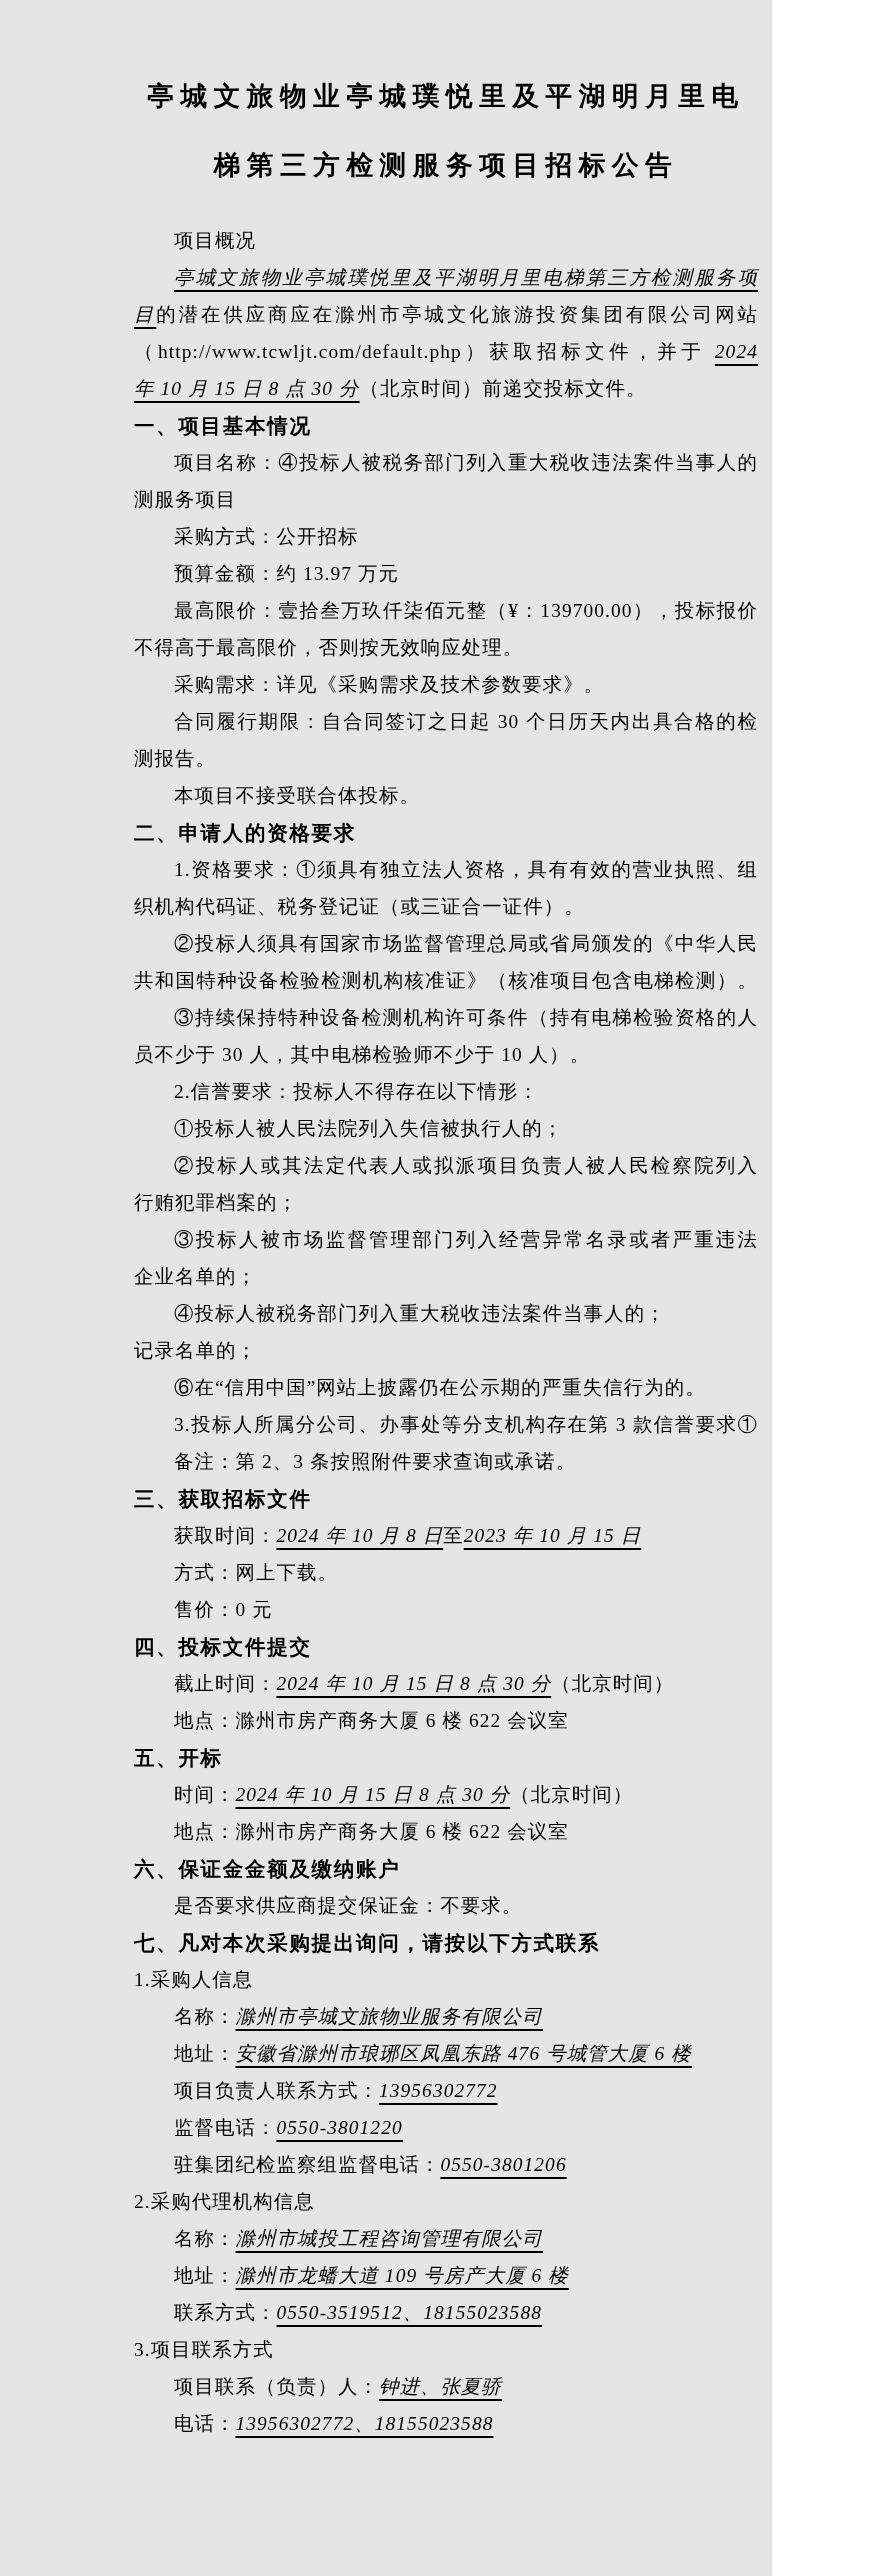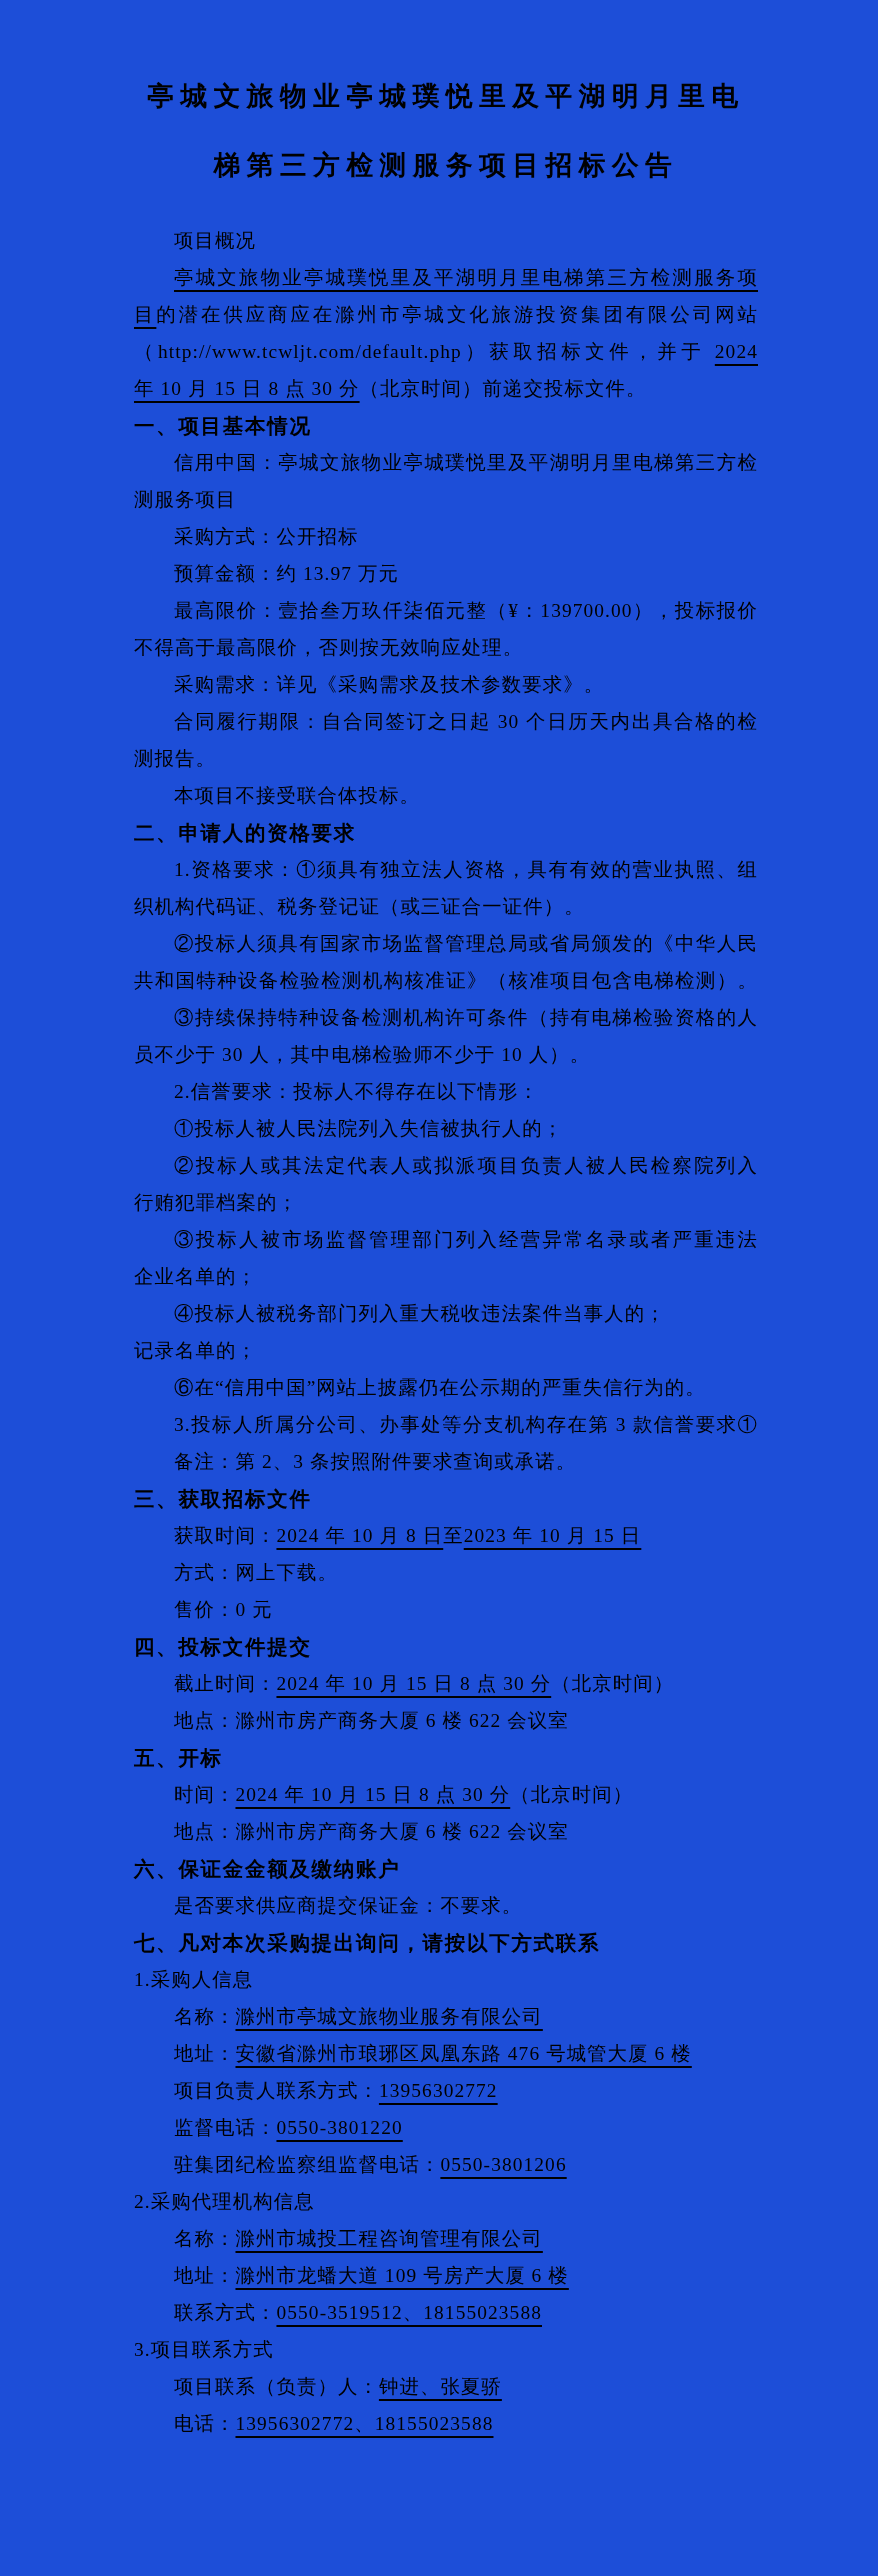--- a/index.html
+++ b/index.html
@@ -6,23 +6,23 @@
   body {
     width: 878px;
     height: 2576px;
     background: #ffffff;
     color: #000000;
     font-family: "Liberation Serif", "DejaVu Serif", serif;
     overflow: hidden;
   }
   .page {
     position: relative;
-    width: 878px;
+    width: 772px;
     height: 2576px;
-    background: #1d4ed8;
+    background: #e5e5e5;
   }
   .content {
     position: absolute;
     left: 134px;
     top: 0;
     width: 624px;
   }
   .title-block {
     margin-top: 62px;
     text-align: center;
@@ -53,39 +53,40 @@
   .ln.hd {
     font-family: "Liberation Sans", "DejaVu Sans", sans-serif;
     font-weight: bold;
     font-size: 20.5px;
     letter-spacing: 1.7px;
   }
   .u {
     text-decoration: underline;
     text-decoration-thickness: 1.7px;
     text-underline-offset: 5.5px;
+    font-style: italic;
   }
 </style>
 </head>
 <body>
 
 <div class="page">
   <div class="content">
     <div class="title-block">
       <div class="title-line">亭城文旅物业亭城璞悦里及平湖明月里电</div>
       <div class="title-line">梯第三方检测服务项目招标公告</div>
     </div>
     <div class="body-block" id="doc-body">
         <div class="ln ind"><span>项目概况</span></div>
         <div class="ln ind fill"><span class="u">亭城文旅物业亭城璞悦里及平湖明月里电梯第三方检测服务项</span></div>
         <div class="ln fill"><span class="u">目</span><span>的潜在供应商应在滁州市亭城文化旅游投资集团有限公司网站</span></div>
         <div class="ln fill"><span>（</span><span>http://www.tcwljt.com/default.php</span><span>）获取招标文件，并于 </span><span class="u">2024</span></div>
         <div class="ln"><span class="u">年 10 月 15 日 8 点 30 分</span><span>（北京时间）前递交投标文件。</span></div>
         <div class="ln hd"><span>一、项目基本情况</span></div>
-        <div class="ln ind fill"><span>信用中国：亭城文旅物业亭城璞悦里及平湖明月里电梯第三方检</span></div>
+        <div class="ln ind fill"><span>项目名称：④投标人被税务部门列入重大税收违法案件当事人的</span></div>
         <div class="ln"><span>测服务项目</span></div>
         <div class="ln ind"><span>采购方式：公开招标</span></div>
         <div class="ln ind"><span>预算金额：约 13.97 万元</span></div>
         <div class="ln ind fill"><span>最高限价：壹拾叁万玖仟柒佰元整（¥：139700.00），投标报价</span></div>
         <div class="ln"><span>不得高于最高限价，否则按无效响应处理。</span></div>
         <div class="ln ind"><span>采购需求：详见《采购需求及技术参数要求》。</span></div>
         <div class="ln ind fill"><span>合同履行期限：自合同签订之日起 30 个日历天内出具合格的检</span></div>
         <div class="ln"><span>测报告。</span></div>
         <div class="ln ind"><span>本项目不接受联合体投标。</span></div>
         <div class="ln hd"><span>二、申请人的资格要求</span></div>

